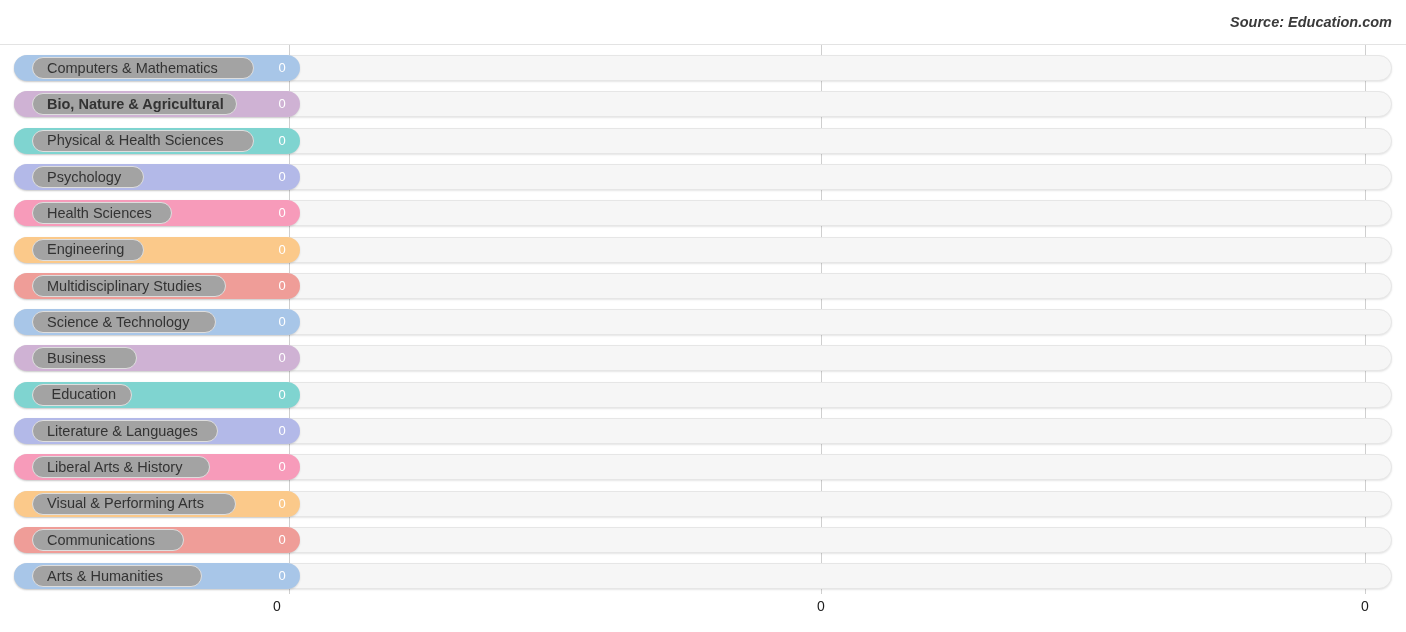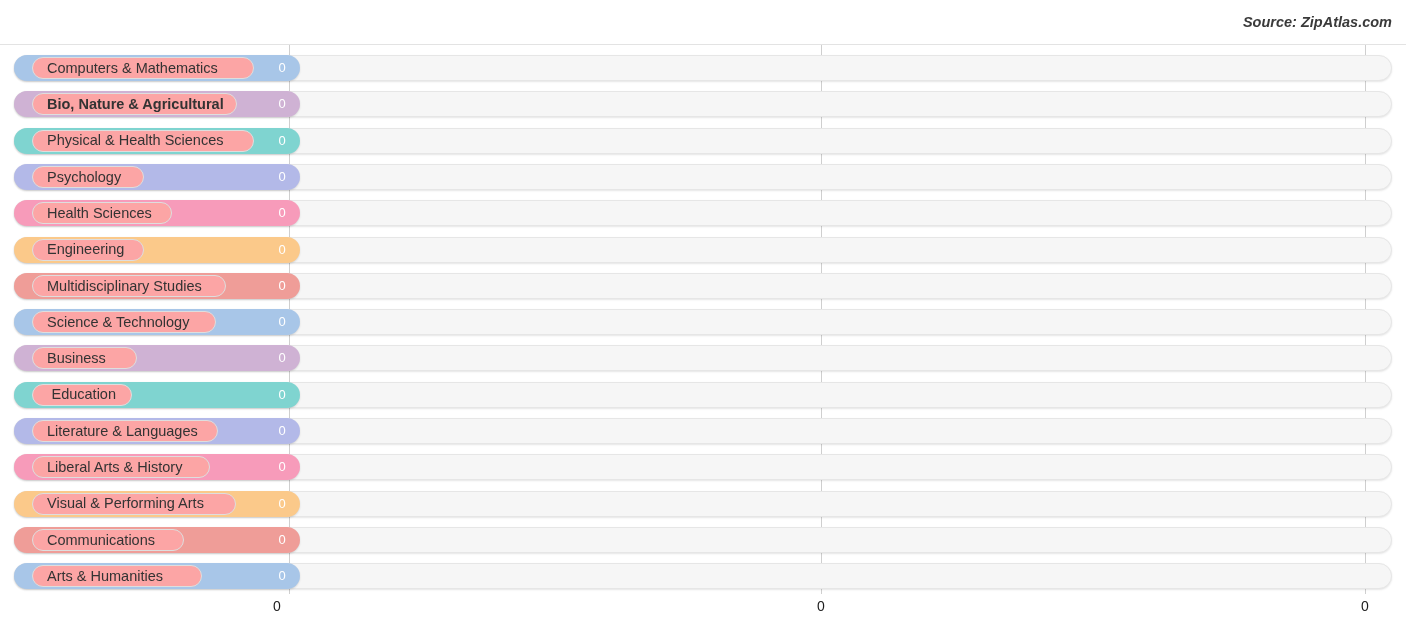--- a/index.html
+++ b/index.html
@@ -120,21 +120,21 @@
     box-shadow: 0 1px 2px rgba(0,0,0,0.13);
   }
 
   
   .label-pill {
     position: absolute;
     left: 18px;
     top: 2px;
     height: 22px;
     box-sizing: border-box;
-    background: #fca5a5;
+    background: #a3a3a3;
     border: 1px solid #dedede;
     border-radius: 11px;
     display: flex;
     align-items: center;
     padding: 0 15px 0 14px;
     white-space: nowrap;
   }
   .label-pill span {
     font-size: 14.5px;
     color: #333333;
@@ -167,21 +167,21 @@
     font-size: 14px;
     color: #1c1c1c;
     transform: translateX(-50%);
     white-space: nowrap;
   }
 </style>
 </head>
 <body>
 
 <div class="header">
-  <div class="source-note">Source: ZipAtlas.com</div>
+  <div class="source-note">Source: Education.com</div>
   <div class="header-rule"></div>
 </div>
 
 <div class="plot">
   <div class="gridlines" id="gridlines">
       <div class="gridline" style="left: 289px;"></div>
       <div class="gridline" style="left: 821px;"></div>
       <div class="gridline" style="left: 1365px;"></div>
     </div>
   <div class="rows" id="rows">

